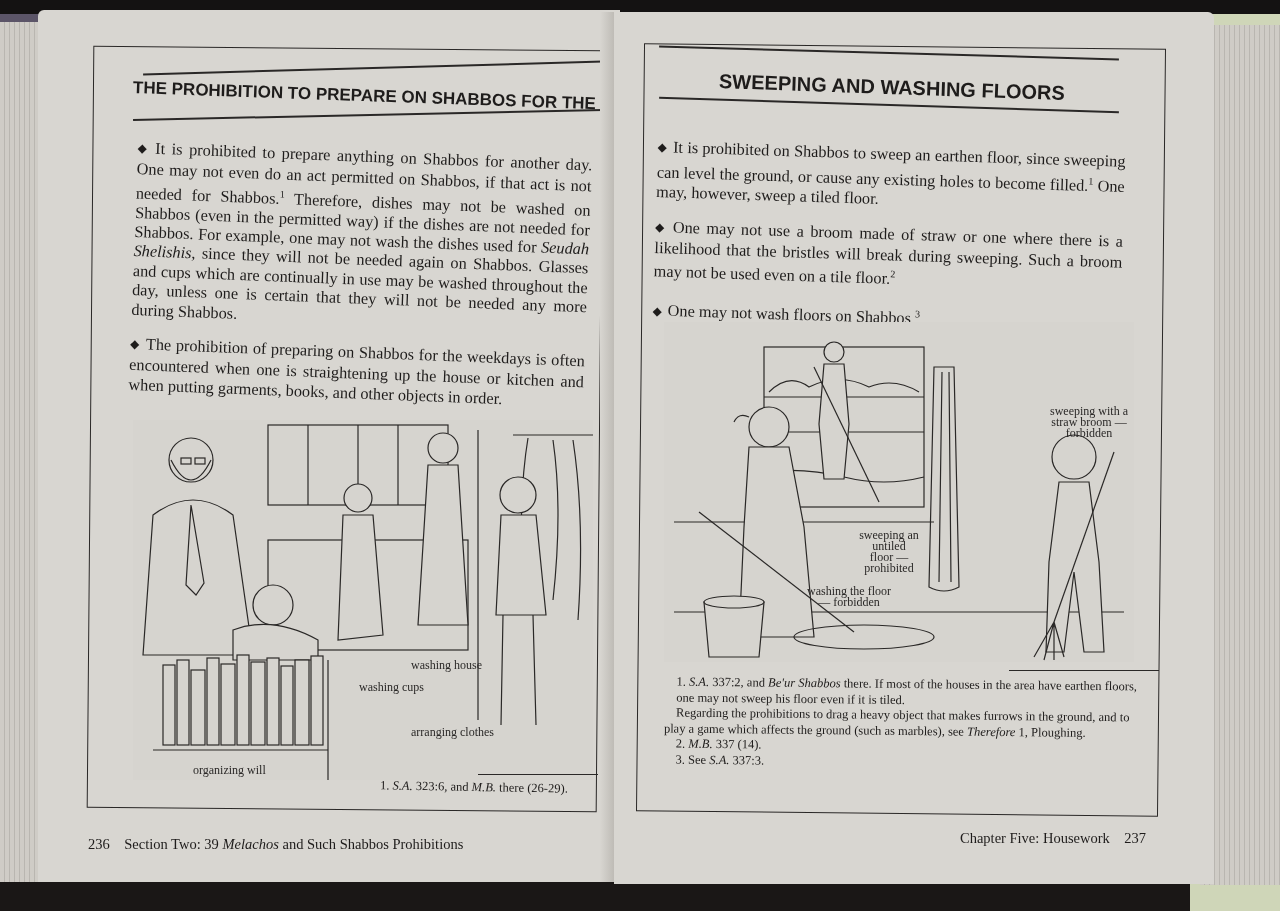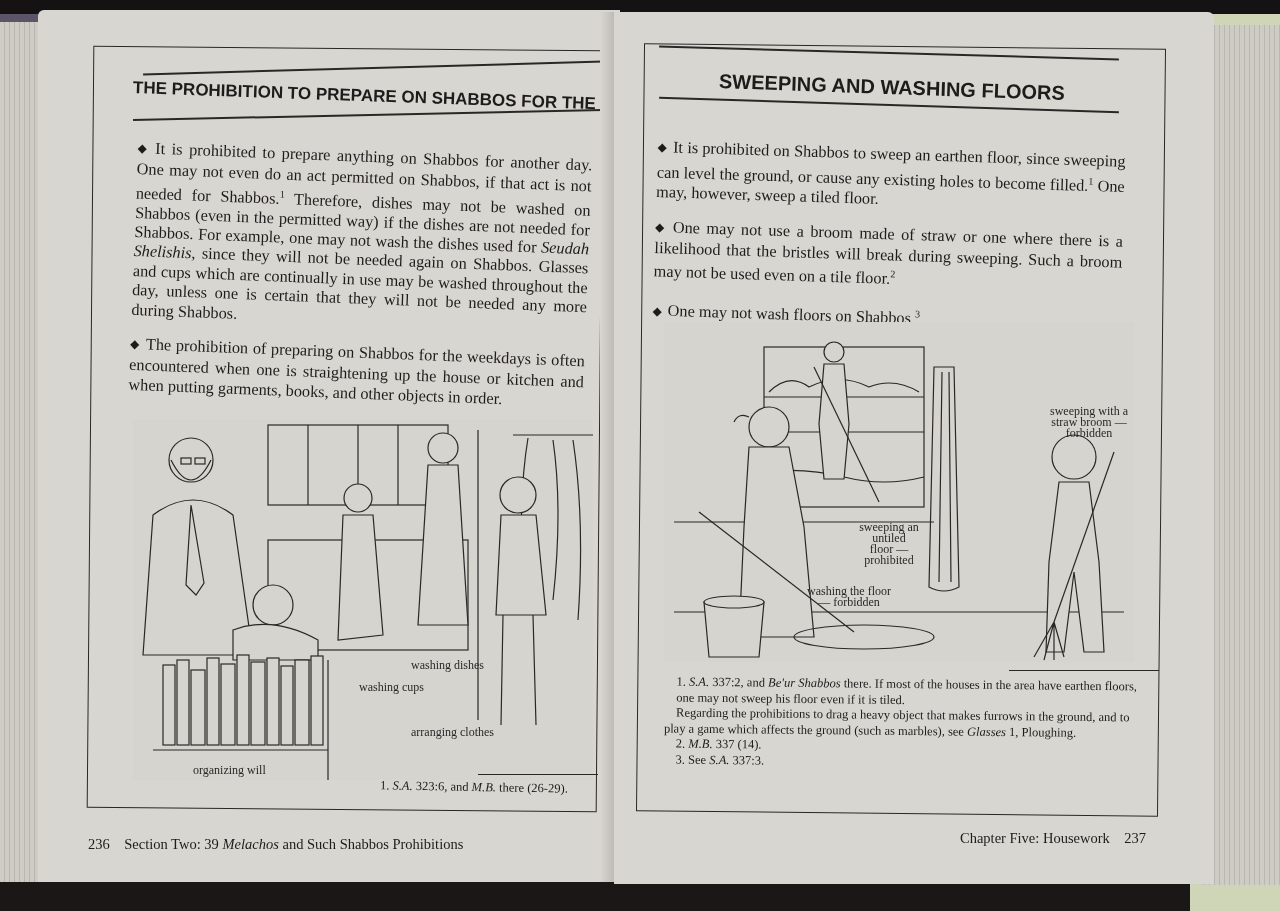--- a/index.html
+++ b/index.html
@@ -156,21 +156,21 @@
 
       <circle class="lnf" cx="310" cy="28" r="15"></circle>
       <path class="lnf" d="M295 45 l30 0 l10 160 l-50 0 z"></path>
 
       <circle class="lnf" cx="385" cy="75" r="18"></circle>
       <path class="lnf" d="M368 95 l35 0 l10 100 l-50 0 z"></path>
       <path class="ln" d="M370 195 l-2 110 M400 195 l3 110"></path>
     </svg>
     <div class="caption" style="left:60px;top:345px;">organizing will</div>
     <div class="caption" style="left:226px;top:262px;">washing cups</div>
-    <div class="caption" style="left:278px;top:240px;">washing dishes</div>
+    <div class="caption" style="left:278px;top:240px;">washing house</div>
     <div class="caption" style="left:278px;top:307px;">arranging clothes</div>
   </div>
 
   <div class="footnote-rule" style="left:440px;top:764px;width:120px;"></div>
   <div class="footnotes" style="left:342px;top:770px;transform:rotate(1deg);">
     <p class="fn">
       <span>1.</span>
       <i>S.A.</i><span> 323:6, and </span><i>M.B.</i><span> there (26-29).</span>
     </p>
   </div>
@@ -229,38 +229,38 @@
 
       <circle class="lnf" cx="410" cy="135" r="22"></circle>
       <path class="lnf" d="M395 160 l30 0 l10 80 l5 90 l-20 0 l-10 -80 l-10 80 l-18 0 l3 -90 z"></path>
       <line class="ln" x1="450" y1="130" x2="390" y2="300"></line>
       <path class="ln" d="M390 300 l-20 35 M390 300 l-10 38 M390 300 l0 38 M390 300 l10 35"></path>
     </svg>
     <div class="caption" style="left:370px;top:84px;width:110px;">
       <div>sweeping with a</div>
       <div>straw broom — forbidden</div>
     </div>
-    <div class="caption" style="left:180px;top:200px;width:90px;">
+    <div class="caption" style="left:180px;top:208px;width:90px;">
       <div>sweeping an untiled</div>
       <div>floor — prohibited</div>
     </div>
     <div class="caption" style="left:140px;top:264px;width:90px;">
       <div>washing the floor</div>
       <div>— forbidden</div>
     </div>
   </div>
 
   <div class="footnote-rule" style="left:395px;top:658px;width:150px;"></div>
   <div class="footnotes" style="left:50px;top:665px;width:485px;transform:rotate(0.6deg);">
     <p class="fn indent" style="text-indent:0;">
       <span>1.</span>
       <i>S.A.</i><span> 337:2, and </span><i>Be'ur Shabbos</i><span> there. If most of the houses in the area have earthen floors, one may not sweep his floor even if it is tiled.</span>
     </p>
     <p class="fn" style="text-indent:12px;">
-      <span>Regarding the prohibitions to drag a heavy object that makes furrows in the ground, and to play a game which affects the ground (such as marbles), see </span><i>Glasses</i><span> 1, Ploughing.</span>
+      <span>Regarding the prohibitions to drag a heavy object that makes furrows in the ground, and to play a game which affects the ground (such as marbles), see </span><i>Therefore</i><span> 1, Ploughing.</span>
     </p>
     <p class="fn indent">
       <span>2.</span>
       <i>M.B.</i><span> 337 (14).</span>
     </p>
     <p class="fn indent">
       <span>3.</span>
       <span>See </span><i>S.A.</i><span> 337:3.</span>
     </p>
   </div>

